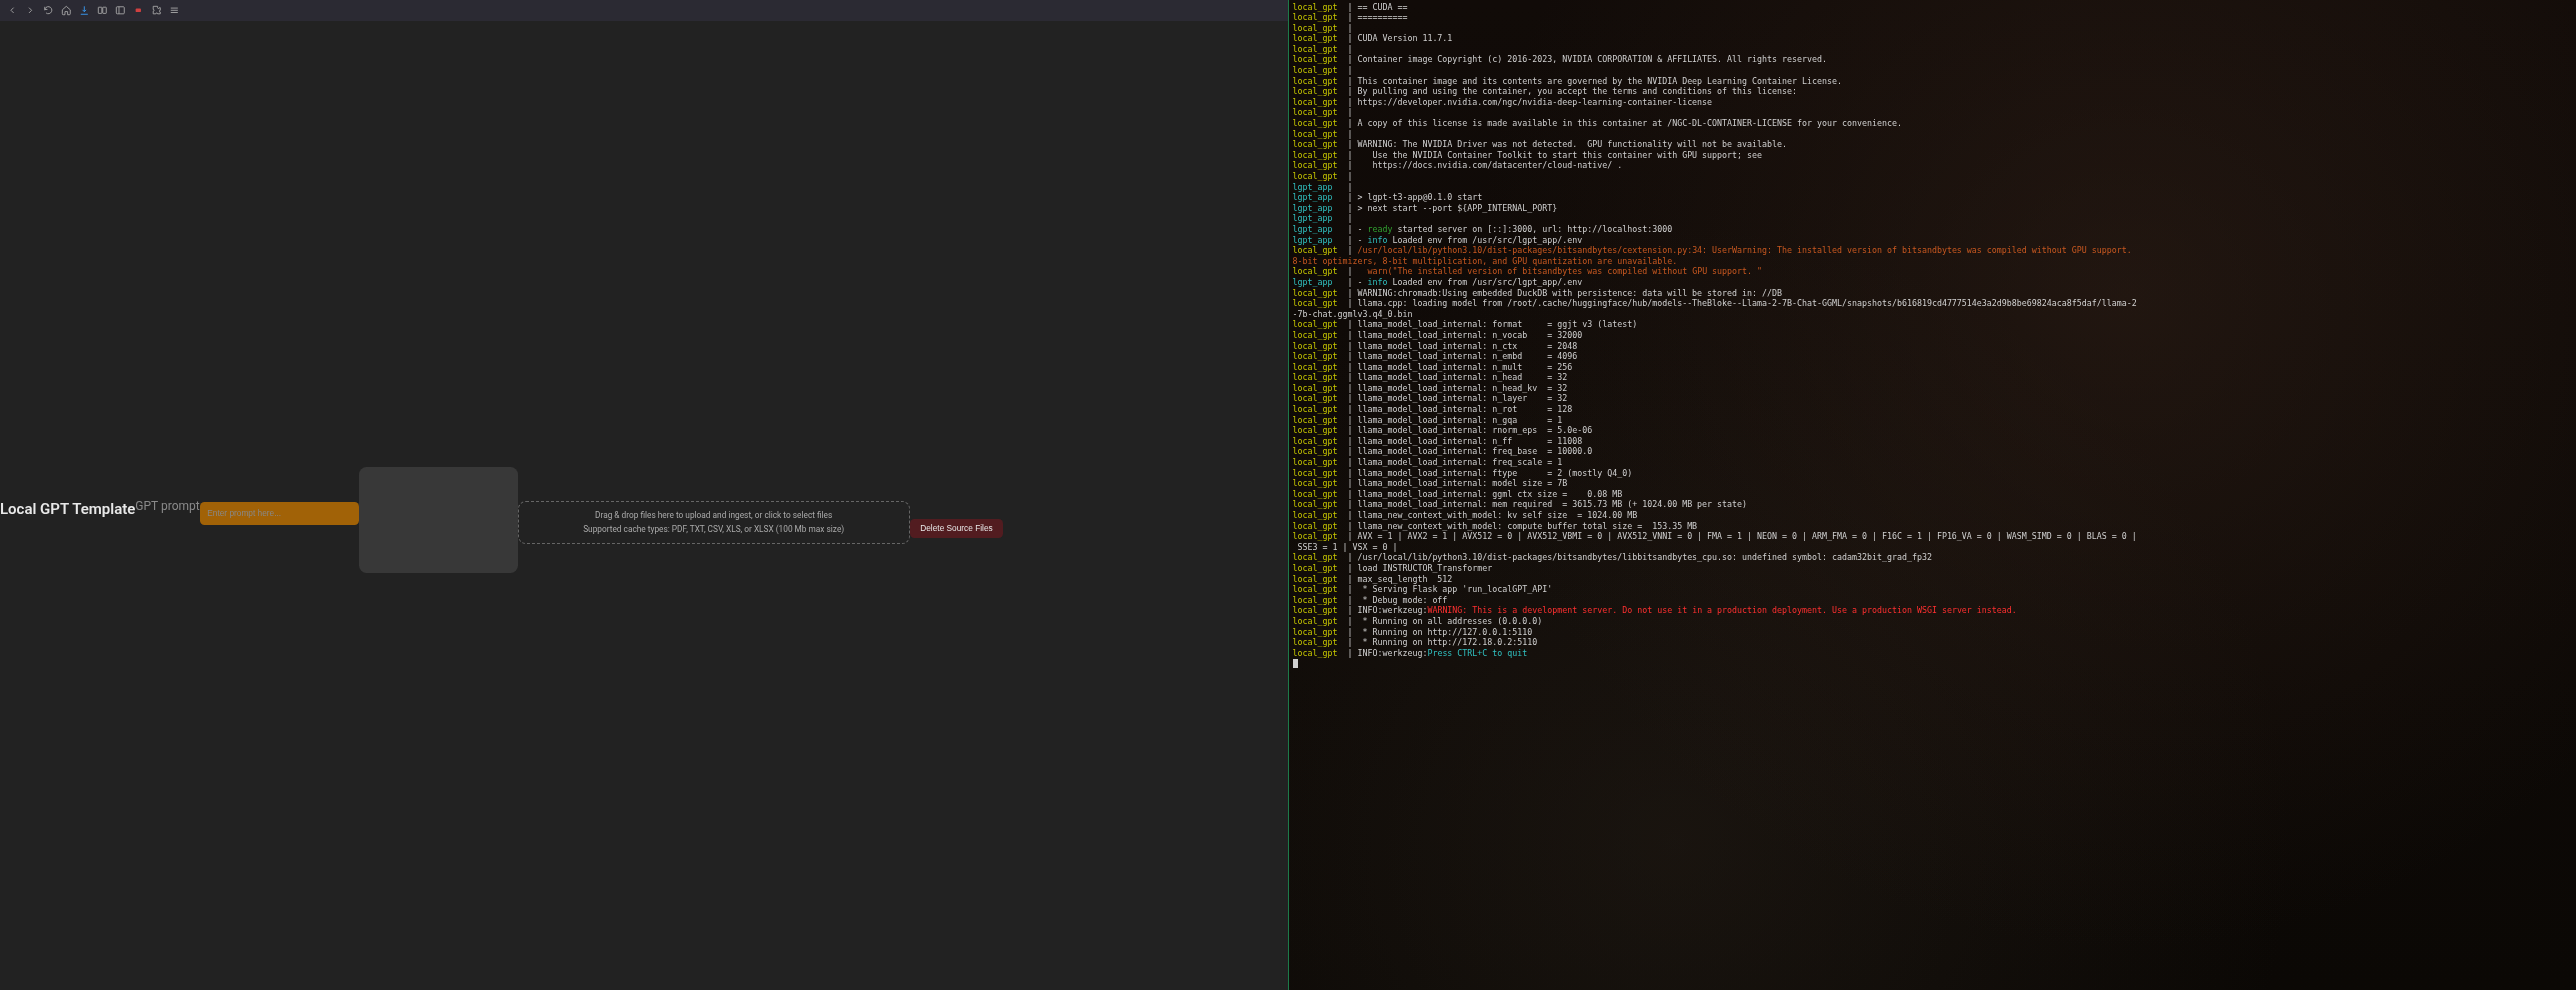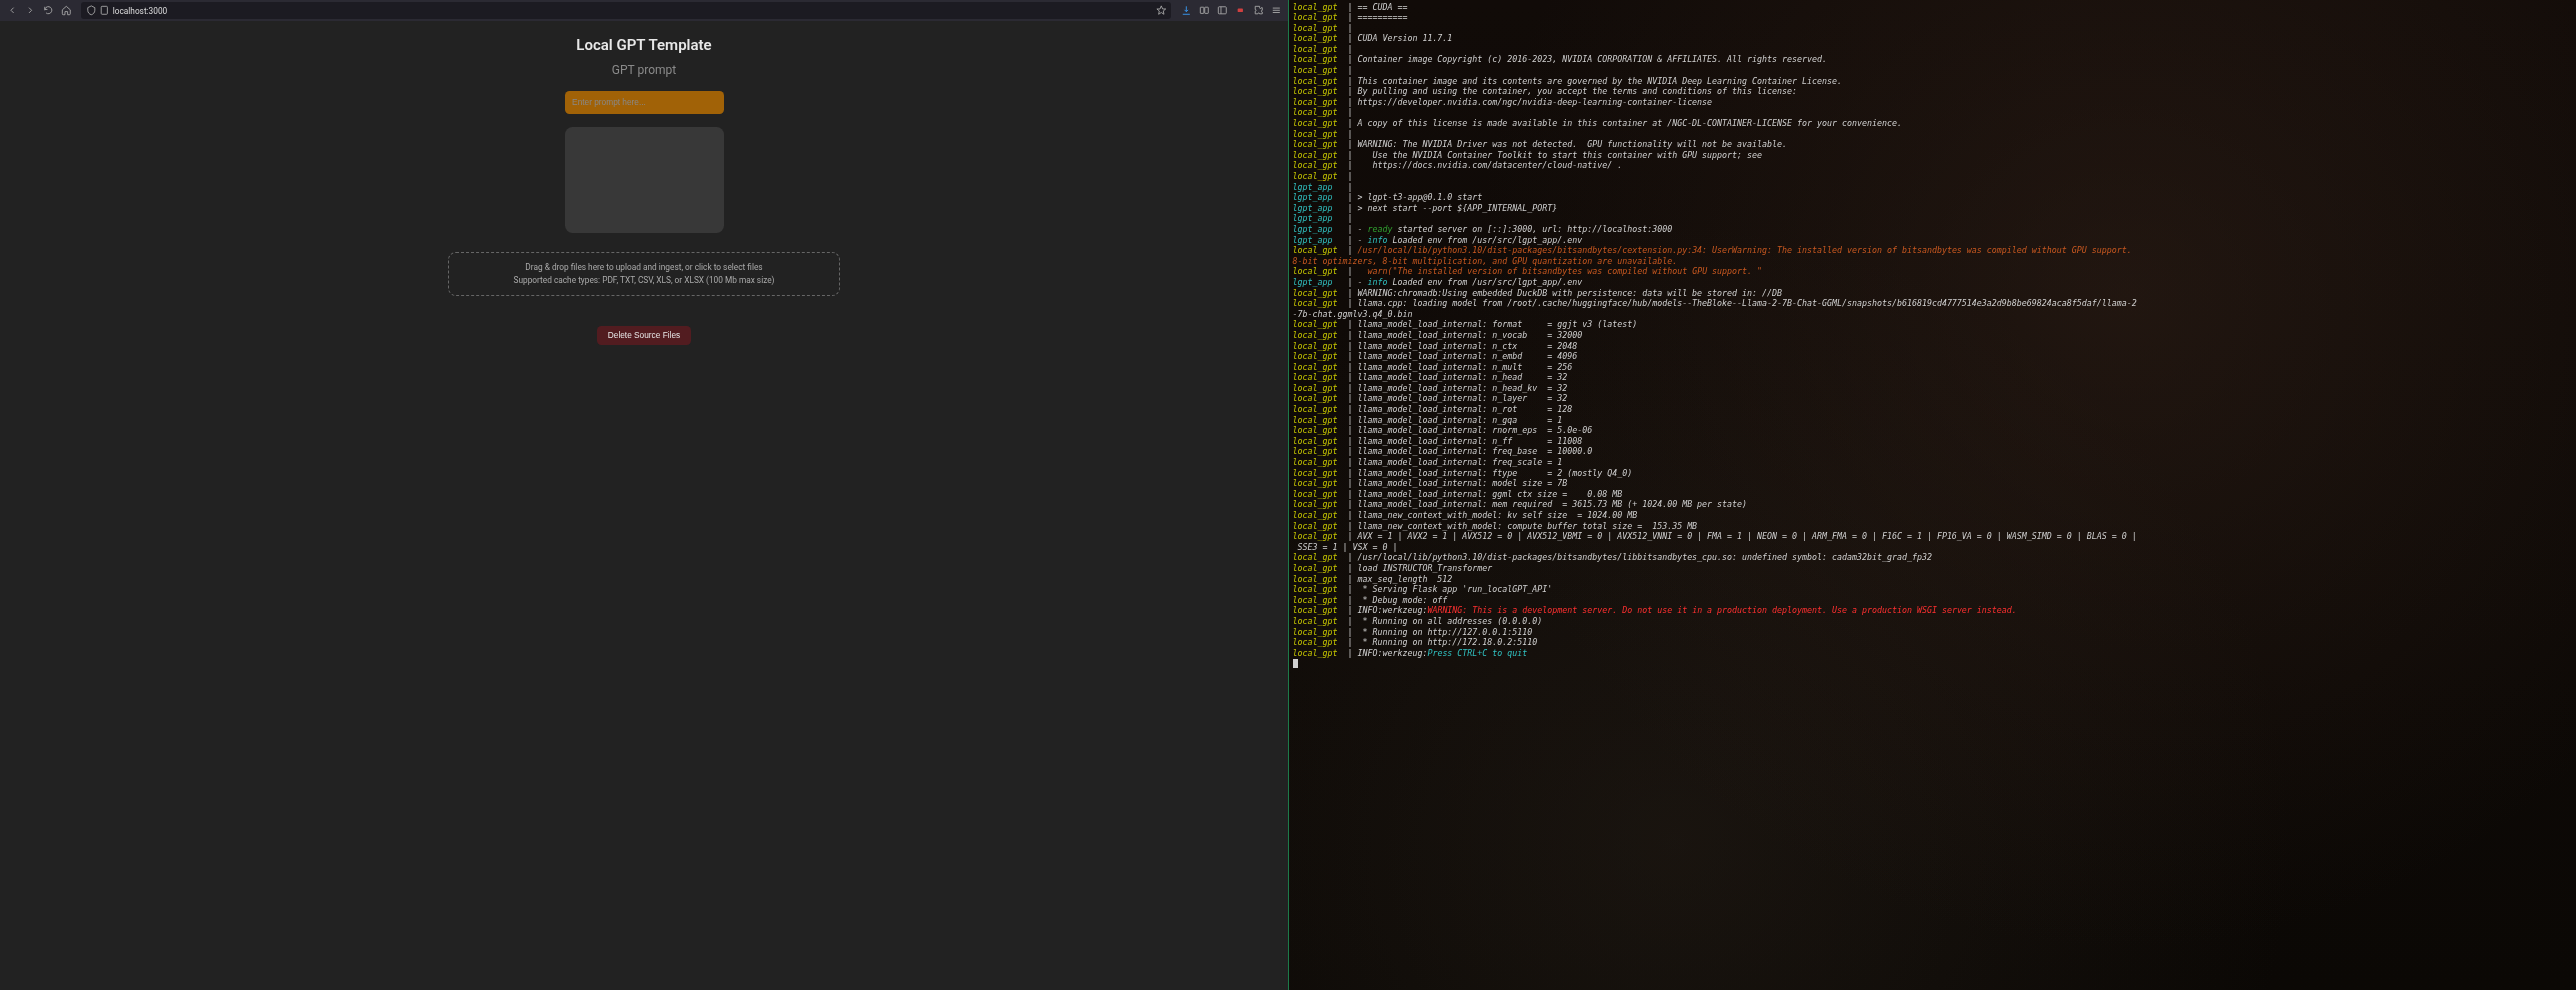--- a/index.html
+++ b/index.html
@@ -1,31 +1,31 @@
 <!DOCTYPE html>
 <html style="font-size:12px"><head>
 <meta charset="utf-8">
 <style>
   * { margin: 0; padding: 0; box-sizing: border-box; }
   html, body { height: 100%; width: 100%; background: #000; font-family: -apple-system, BlinkMacSystemFont, "Segoe UI", Roboto, sans-serif; color: #ccc; overflow: hidden; }
   .split { display: flex; width: 100%; height: 100%; }
   .left-pane { width: 50%; height: 100%; background: #1c1b22; display: flex; flex-direction: column; }
-  .right-pane { width: 50%; height: 100%; background: rgba(20,12,8,0.85); position: relative; font-style: italic; }
+  .right-pane { width: 50%; height: 100%; background: rgba(20,12,8,0.85); position: relative; }
 
   
   .chrome { display: flex; align-items: center; height: 21px; background: #2b2a33; padding: 0 4.5px; gap: 3px; font-size: 8.3px; color: #aaa; }
   .chrome .icon-btn { width: 15px; height: 15px; display: flex; align-items: center; justify-content: center; border-radius: 3px; cursor: pointer; }
   .chrome svg { width: 10.6px; height: 10.6px; stroke: #aaa; fill: none; stroke-width: 2; }
   .addr { flex: 1; display: flex; align-items: center; background: #1c1b22; border-radius: 3px; height: 16.6px; padding: 0 4.5px; margin: 0 4.5px; gap: 3px; }
   .addr-text { color: #ddd; font-size: 8.3px; }
   .chrome-right { display: flex; align-items: center; gap: 3px; }
   .dl-icon svg { stroke: #3a9ffb; }
 
   
-  .page { flex: 1; background: #222; display: flex; flex-direction: column; align-items: center; padding-top: 15px; color: #e8e8e8; }
+  .page { flex: 1; background: #222; display: flex; flex-direction: row; align-items: center; padding-top: 15px; color: #e8e8e8; }
   .page-title { font-size: 15px; font-weight: 600; color: #e8e8e8; margin-bottom: 9px; }
   .page-sub { font-size: 12px; font-weight: 400; color: #8a8a8a; margin-bottom: 13.6px; }
   .prompt-input { width: 159px; height: 23px; border-radius: 4.5px; background: #a16207; border: none; color: #ccc; padding: 0 7.6px; font-size: 8.3px; outline: none; }
   .prompt-input::placeholder { color: #888; }
   .output-box { width: 159px; height: 106px; border-radius: 7.6px; background: #383838; margin-top: 13.6px; }
   .dropzone { width: 392px; margin-top: 19px; border: 0.8px dashed #666; border-radius: 8px; padding: 7.6px 10.6px; text-align: center; font-size: 8.3px; color: #aaa; line-height: 1.6; cursor: pointer; }
   .delete-btn { margin-top: 30px; background: #521c20; color: #e8e8e8; border: none; border-radius: 4.5px; padding: 4.5px 10.6px; font-size: 8.3px; font-weight: 500; cursor: pointer; }
 
   
   .term-bg { position: absolute; inset: 0; background:
@@ -65,33 +65,20 @@
         <svg viewBox="0 0 24 24">
             <path d="M4 12a8 8 0 1 1 3 6M4 4v6h6"></path>
           </svg>
       </div>
       <div class="icon-btn">
         <svg viewBox="0 0 24 24">
             <path d="M3 11l9-8 9 8v9a2 2 0 0 1-2 2h-4v-7h-6v7H5a2 2 0 0 1-2-2z"></path>
           </svg>
       </div>
 
-      <div class="addr">
-        <svg viewBox="0 0 24 24">
-            <path d="M12 2l8 4v6c0 5-3.5 9-8 10-4.5-1-8-5-8-10V6z"></path>
-          </svg>
-        <svg viewBox="0 0 24 24">
-            <rect x="5" y="3" width="14" height="18" rx="2"></rect>
-          </svg>
-        <span class="addr-text">localhost:3000</span>
-        <div style="flex:1"></div>
-        <svg viewBox="0 0 24 24">
-            <path d="M12 2l3 7h7l-5.5 4.5L18 21l-6-4-6 4 1.5-7.5L2 9h7z"></path>
-          </svg>
-      </div>
 
       <div class="chrome-right">
         <div class="icon-btn dl-icon">
           <svg viewBox="0 0 24 24">
               <path d="M12 3v12m0 0l-4-4m4 4l4-4M4 21h16"></path>
             </svg>
         </div>
         <div class="icon-btn">
           <svg viewBox="0 0 24 24">
               <rect x="3" y="5" width="8" height="14" rx="1"></rect>

